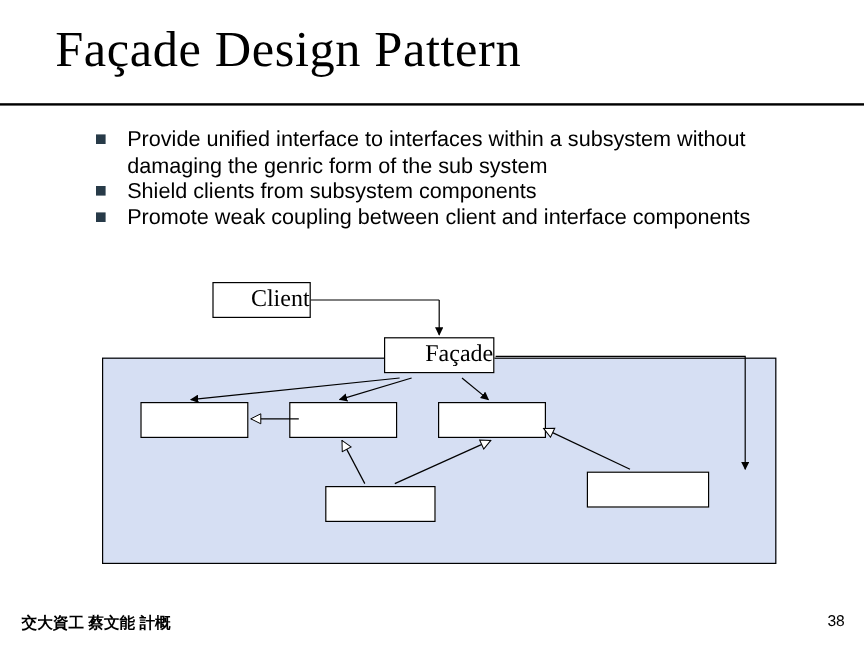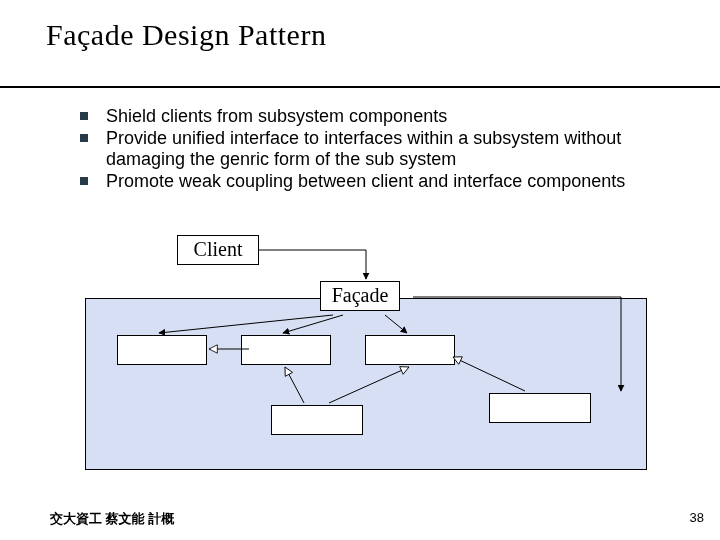--- a/index.html
+++ b/index.html
@@ -16,21 +16,21 @@
     position: relative;
     width: 720px;
     height: 540px;
     box-sizing: border-box;
   }
   .title {
     position: absolute;
     left: 46px;
     top: 18px;
     font-family: Georgia, "Times New Roman", serif;
-    font-size: 30px;
+    font-size: 42px;
     letter-spacing: 0.5px;
   }
   .title-rule {
     position: absolute;
     left: 0;
     right: 0;
     top: 86px;
     height: 2px;
     background: #000;
   }
@@ -82,26 +82,26 @@
     height: 170px;
     background: #d6dff3;
     border: 1px solid #000;
   }
   .box {
     position: absolute;
     background: #fff;
     border: 1px solid #000;
     font-family: Georgia, "Times New Roman", serif;
     font-size: 20px;
-    text-align: center;
+    text-align: right;
     box-sizing: border-box;
     padding-top: 2px;
   }
   .client  { left: 92px;  top: 0px;  width: 82px;  height: 30px; }
-  .facade  { left: 235px; top: 46px; width: 80px;  height: 30px; }
+  .facade  { left: 235px; top: 46px; width: 92px;  height: 30px; }
 
   
   .sb { position: absolute; background: #fff; border: 1px solid #000; width: 88px; height: 28px; }
   .sb1 { left: 32px;  top: 100px; }
   .sb2 { left: 156px; top: 100px; }
   .sb3 { left: 280px; top: 100px; }
   .sb4 { left: 186px; top: 170px; width: 90px; }
   .sb5 { left: 404px; top: 158px; width: 100px; }
 
   svg.arrows {
@@ -112,43 +112,42 @@
     pointer-events: none;
   }
 
   .footer-left {
     position: absolute;
     left: 18px;
     top: 510px;
     font-size: 13px;
     font-weight: bold;
     font-family: "Microsoft JhengHei", "PingFang TC", sans-serif;
-    margin-left: 32px;
   }
   .footer-right {
     position: absolute;
     right: 16px;
     top: 510px;
     font-size: 13px;
   }
 </style>
 </head>
 <body>
 
 <div class="slide">
   <div class="title">Façade Design Pattern</div>
   <div class="title-rule"></div>
 
   <div class="body">
     <ul class="bullets">
       <li>
-          <span>Shield clients from subsystem components</span>
+          <span>Provide unified interface to interfaces within a subsystem without damaging the genric form of the sub system</span>
         </li>
       <li>
-          <span>Provide unified interface to interfaces within a subsystem without damaging the genric form of the sub system</span>
+          <span>Shield clients from subsystem components</span>
         </li>
       <li>
           <span>Promote weak coupling between client and interface components</span>
         </li>
     </ul>
   </div>
 
   <div class="diagram">
     <div class="subsys"></div>
 

